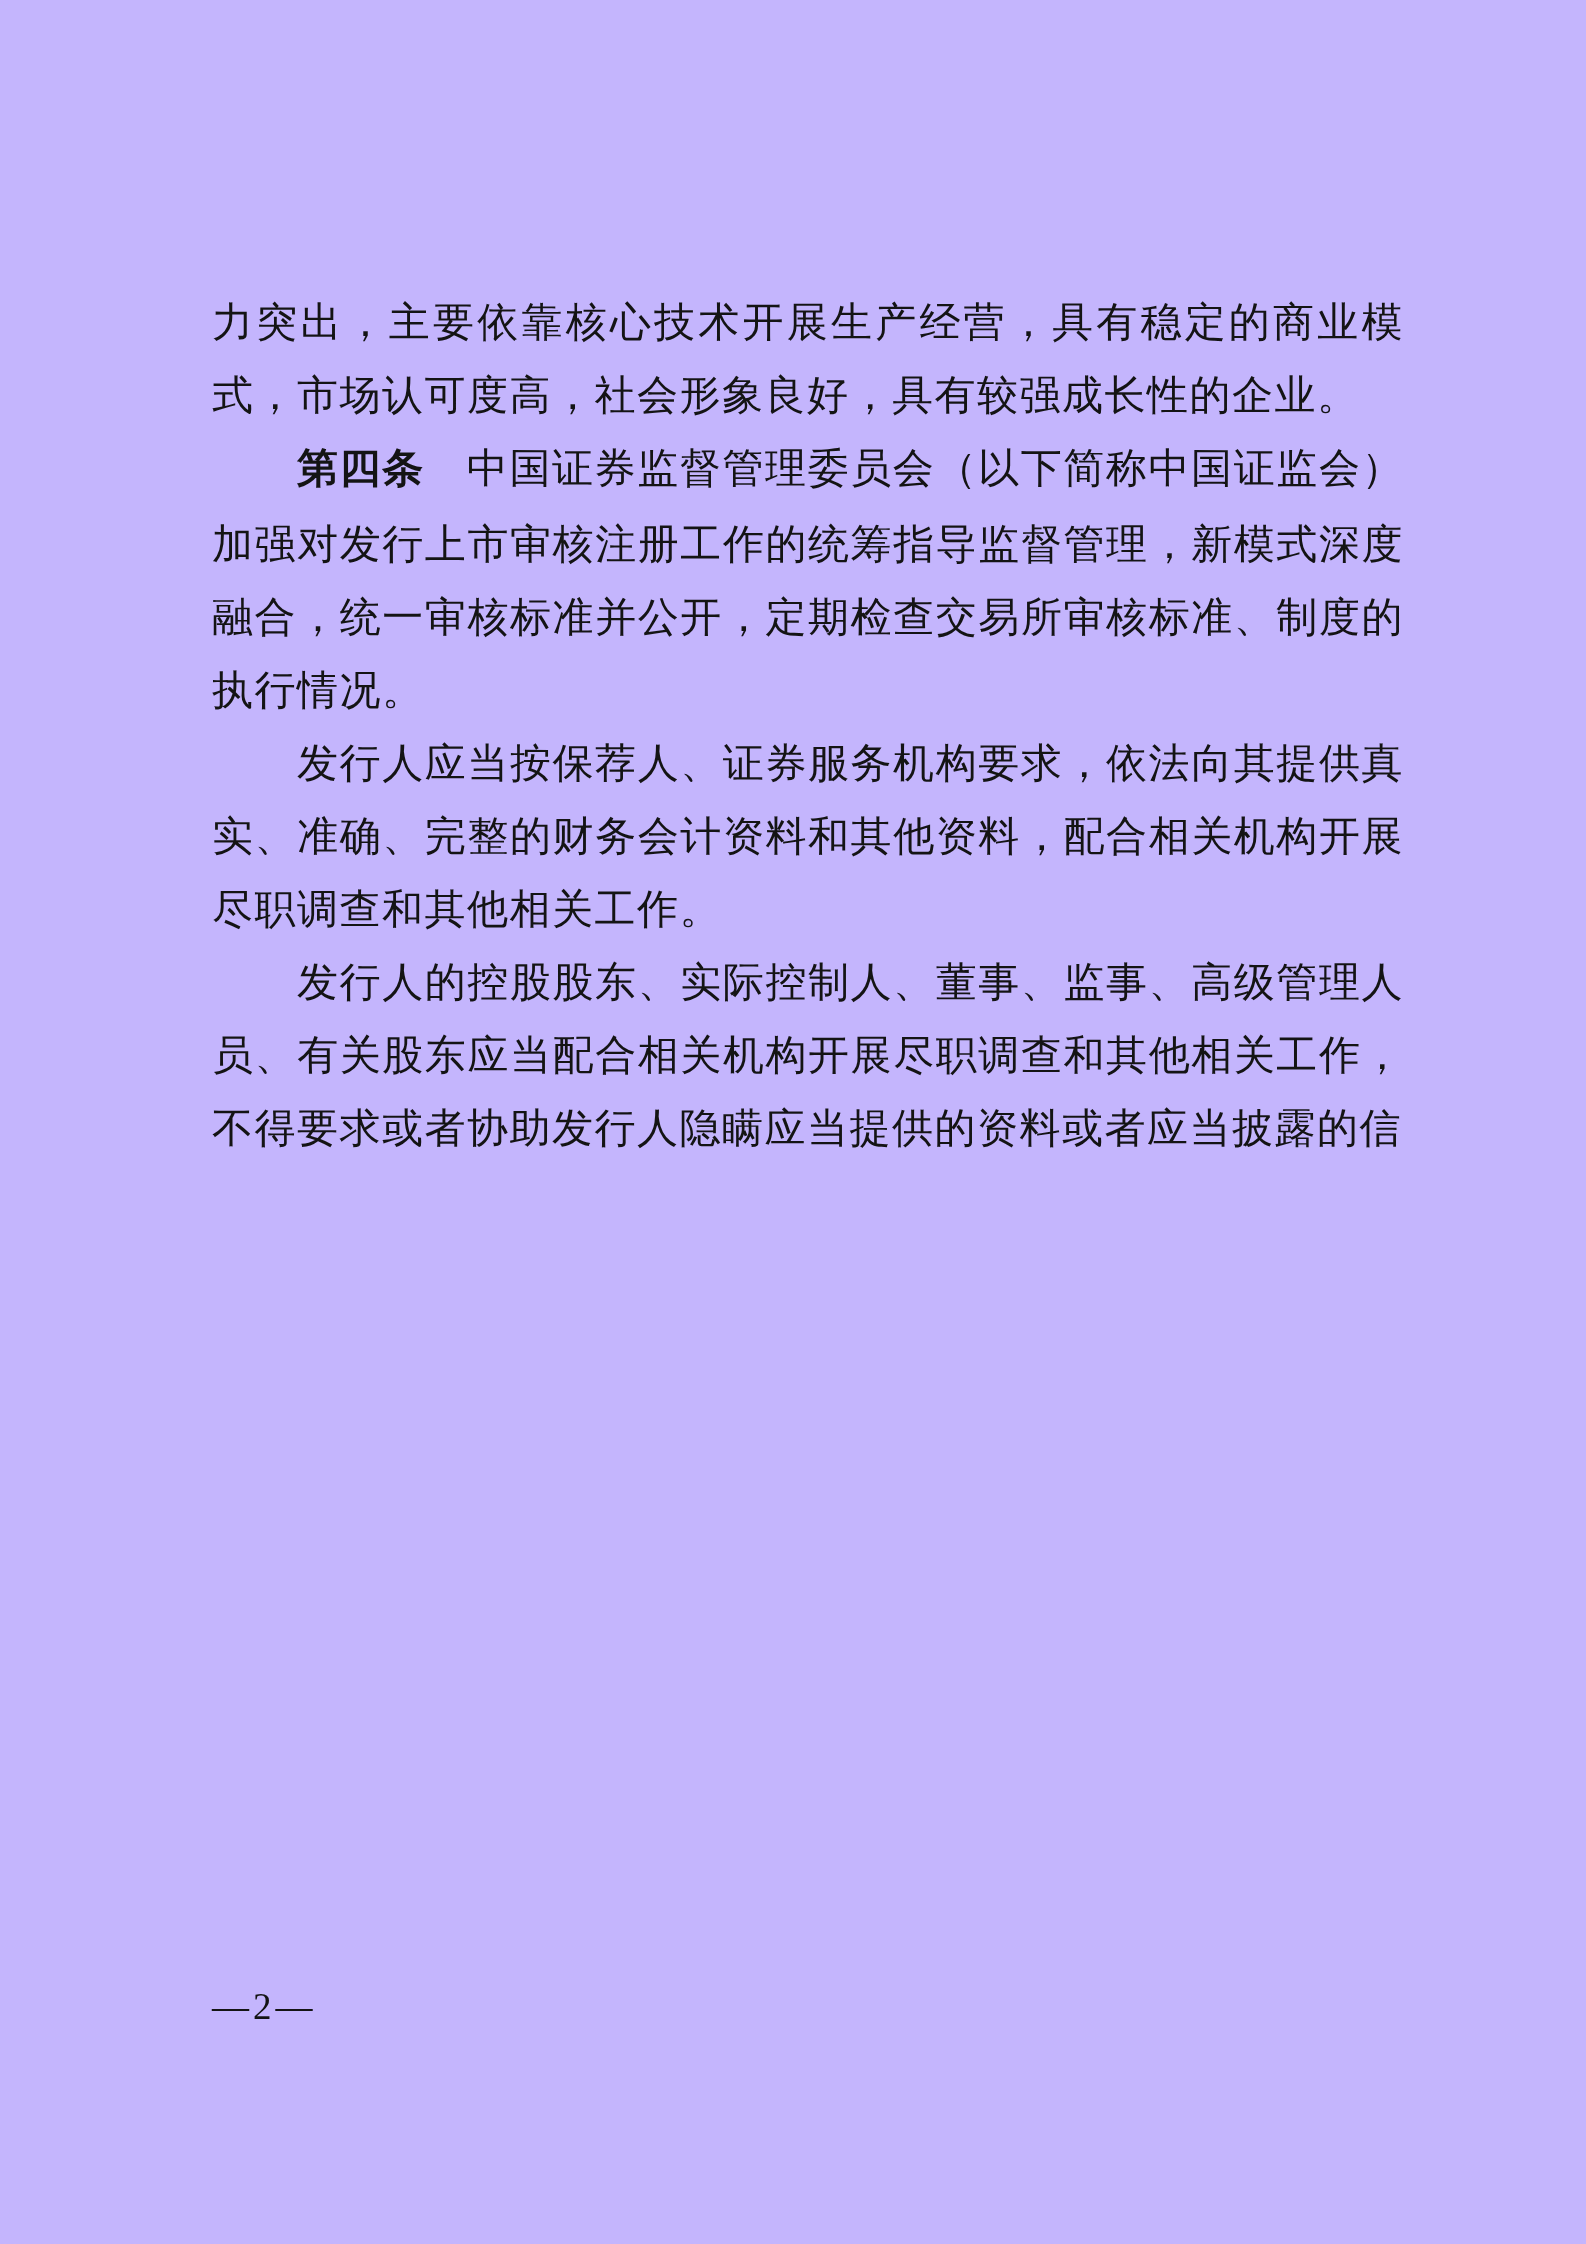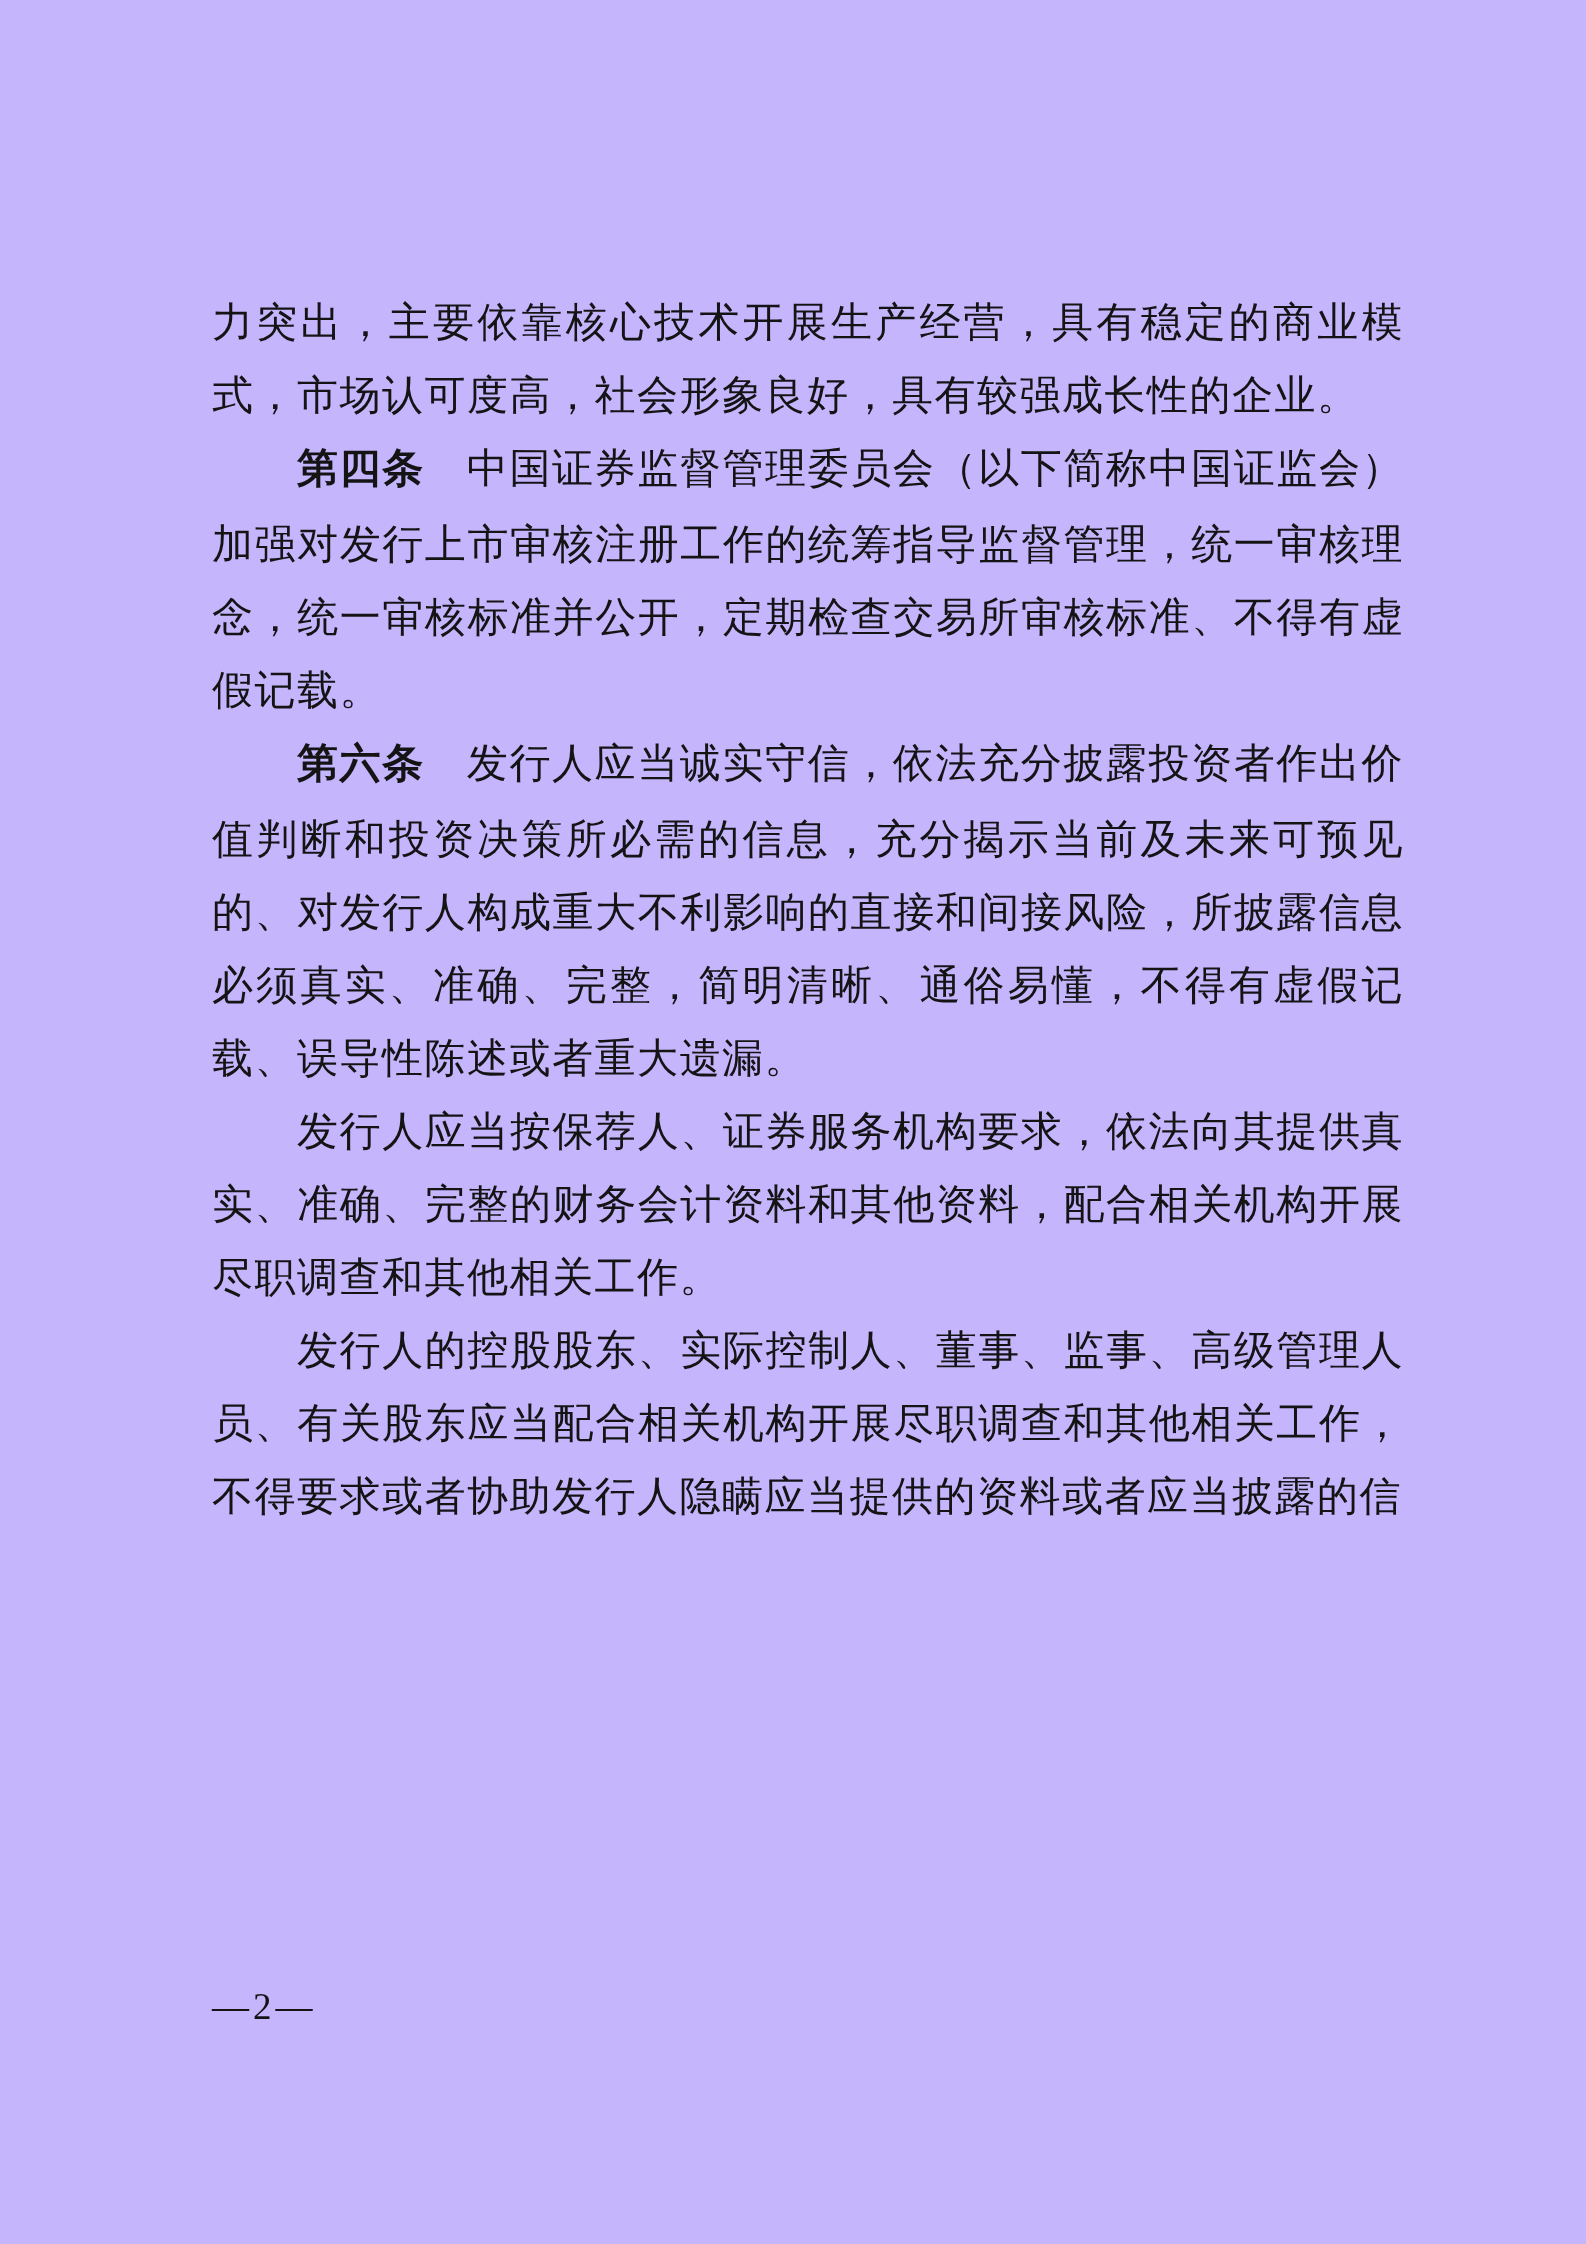--- a/index.html
+++ b/index.html
@@ -56,27 +56,24 @@
 <div class="page">
 
   <div class="doc-body">
 
     <p class="para continuation">
       <span>力突出，主要依靠核心技术开展生产经营，具有稳定的商业模式，市场认可度高，社会形象良好，具有较强成长性的企业。</span>
     </p>
 
 
     <p class="para">
-      <span class="term">第四条</span><span>中国证券监督管理委员会（以下简称中国证监会）加强对发行上市审核注册工作的统筹指导监督管理，统一审核理念，统一审核标准并公开，定期检查交易所审核标准、不得有虚假记载。</span>
+      <span class="term">第四条</span><span>中国证券监督管理委员会（以下简称中国证监会）加强对发行上市审核注册工作的统筹指导监督管理，新模式深度融合，统一审核标准并公开，定期检查交易所审核标准、制度的执行情况。</span>
     </p>
 
 
-    <p class="para">
-      <span class="term">第六条</span><span>发行人应当诚实守信，依法充分披露投资者作出价值判断和投资决策所必需的信息，充分揭示当前及未来可预见的、对发行人构成重大不利影响的直接和间接风险，所披露信息必须真实、准确、完整，简明清晰、通俗易懂，不得有虚假记载、误导性陈述或者重大遗漏。</span>
-    </p>
 
     <p class="para">
       <span>发行人应当按保荐人、证券服务机构要求，依法向其提供真实、准确、完整的财务会计资料和其他资料，配合相关机构开展尽职调查和其他相关工作。</span>
     </p>
 
     <p class="para">
       <span>发行人的控股股东、实际控制人、董事、监事、高级管理人员、有关股东应当配合相关机构开展尽职调查和其他相关工作，不得要求或者协助发行人隐瞒应当提供的资料或者应当披露的信</span>
     </p>
 
   </div>

